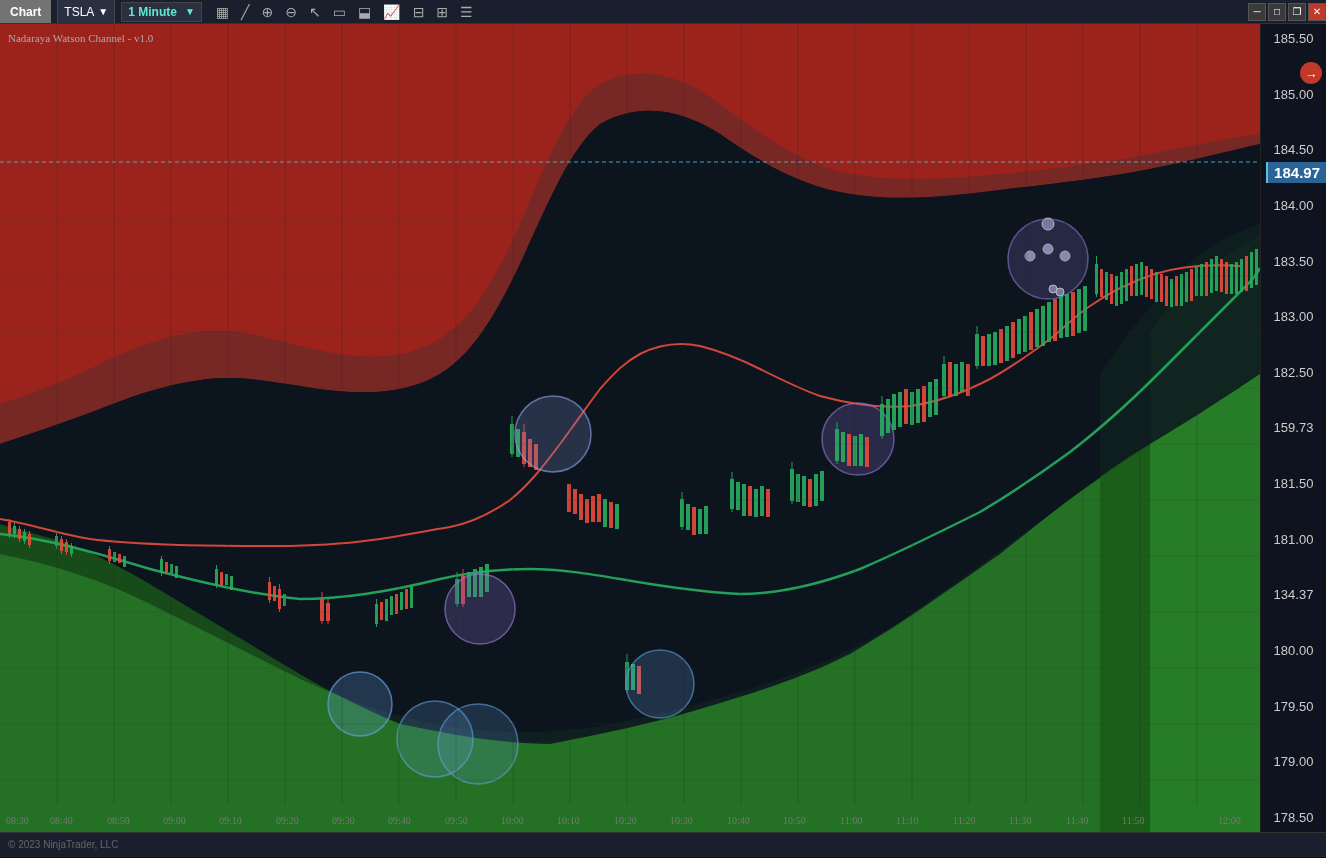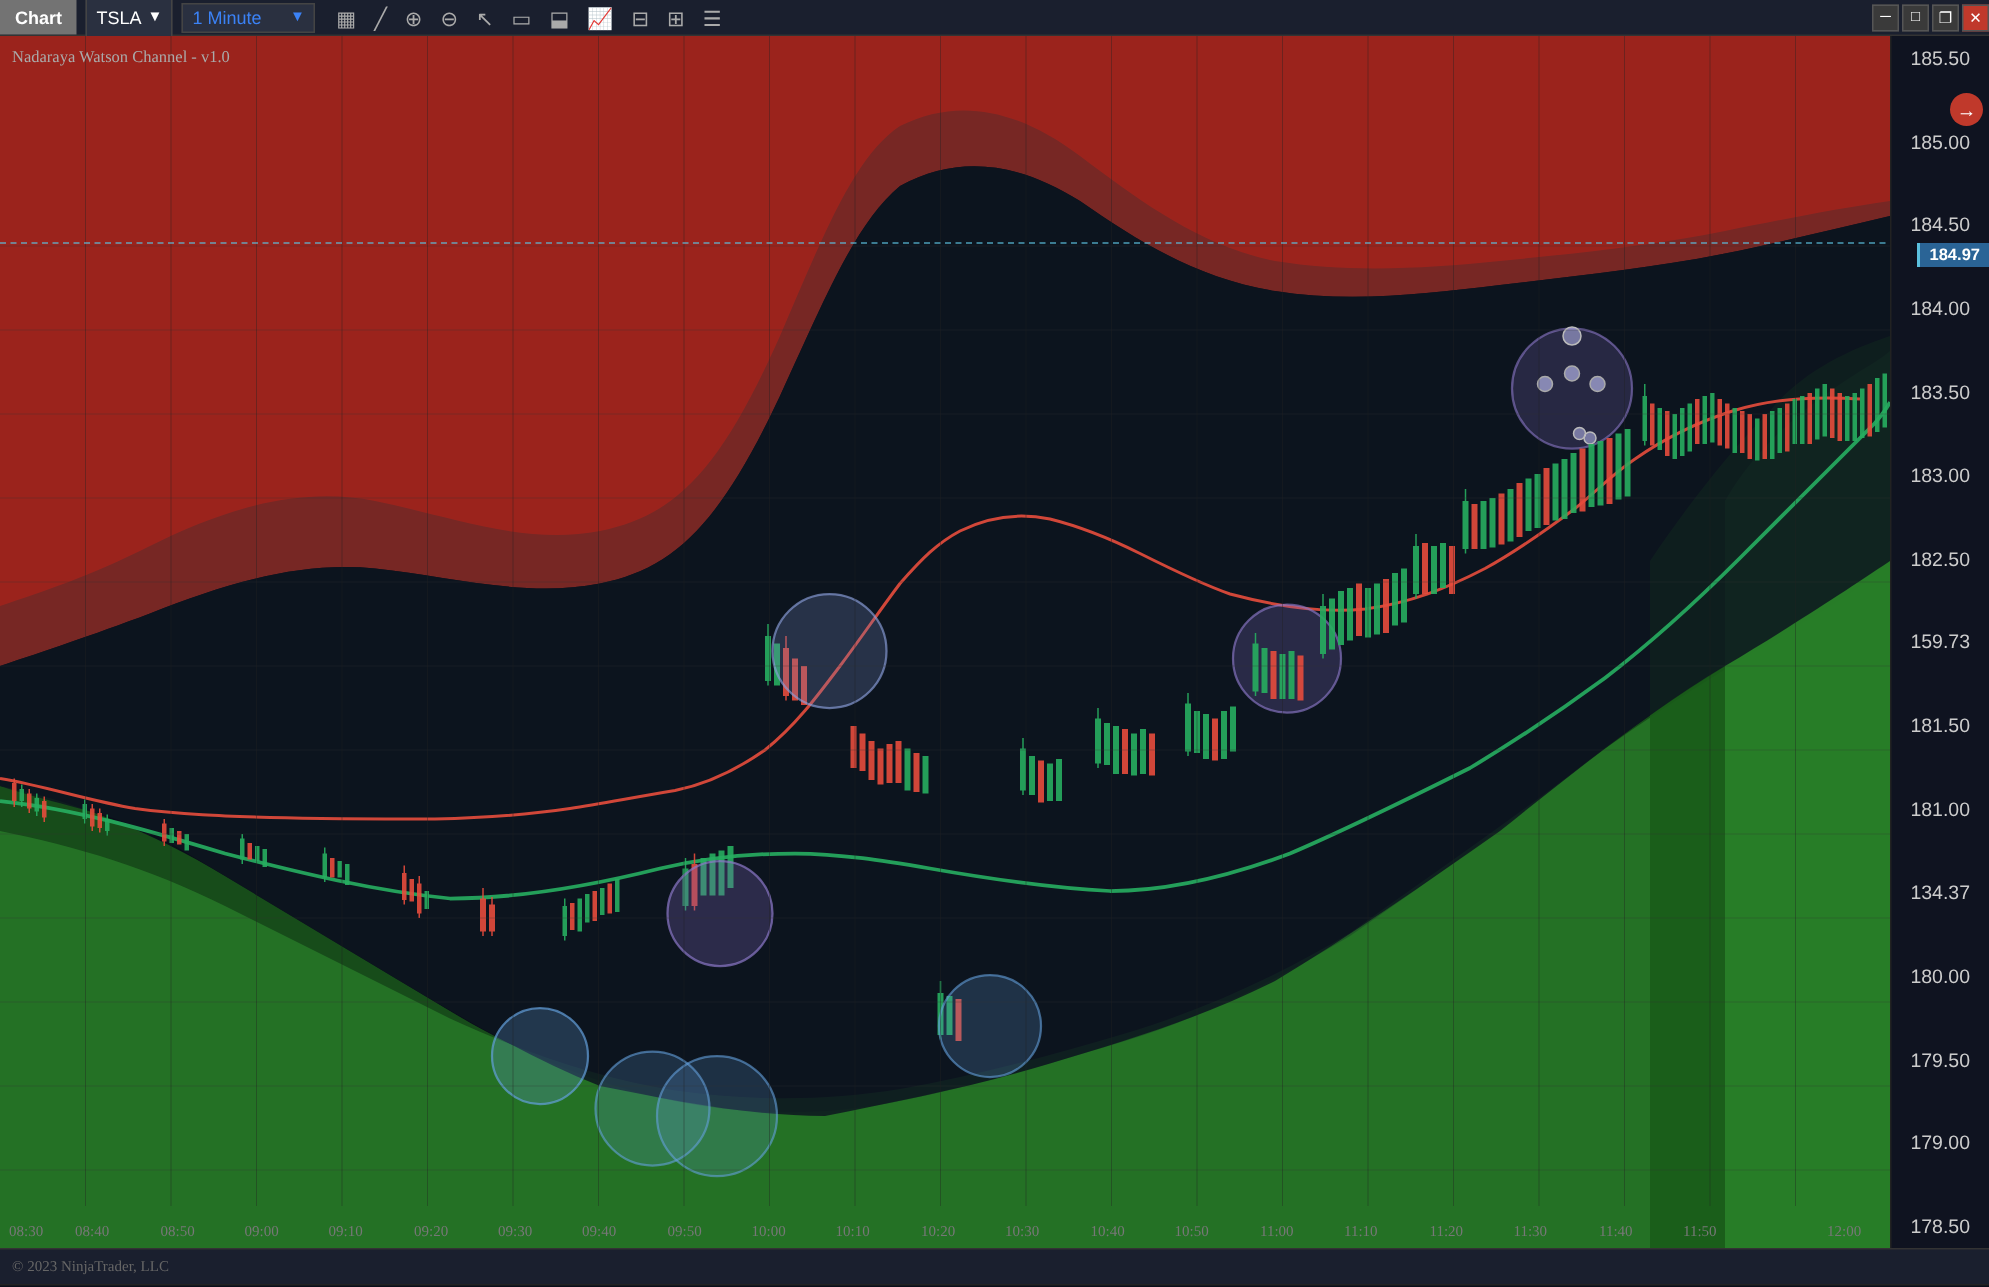--- a/index.html
+++ b/index.html
@@ -13,23 +13,23 @@
     #chart-label {
       background: #737373; color: #fff; font-size: 12px; font-weight: bold;
       padding: 0 10px; height: 100%; display: flex; align-items: center;
     }
     #ticker-select {
       background: #2a3040; color: #fff; border: 1px solid #444;
       font-size: 12px; padding: 12px 6px; height: 20px; margin-left: 6px;
       display: flex; align-items: center; gap: 4px; cursor: pointer;
     }
     #interval-select {
-      background: #2a3040; color: #3b82f6; border: 1px solid #444;
+      background: #2a3040; color: #5eead4; border: 1px solid #444;
       font-size: 12px; padding: 0 6px; height: 20px; margin-left: 6px;
-      display: flex; align-items: center; gap: 19px; cursor: pointer;
+      display: flex; align-items: center; gap: 8px; cursor: pointer; font-weight: bold;
     }
     #toolbar {
       display: flex; align-items: center; gap: 4px; margin-left: 10px; flex: 1;
     }
     .tool-btn {
       color: #aaa; font-size: 14px; cursor: pointer; padding: 2px 4px;
       background: none; border: none;
     }
     #window-controls {
       display: flex; align-items: center; margin-left: auto;
@@ -485,36 +485,36 @@
   </div>
 
   <div id="price-axis" style="width:66px; background:#0f1320; border-left:1px solid #222; position:relative; display:flex; flex-direction:column; justify-content:space-between; padding:8px 4px;">
 
     <div id="arrow-badge" style="position:absolute; top:38px; right:4px; background:#c0392b; color:#fff; border-radius:50%; width:22px; height:22px; display:flex; align-items:center; justify-content:center; font-size:13px; z-index:10;">→</div>
 
     <div class="price-label">185.50</div>
     <div class="price-label">185.00</div>
     <div class="price-label">184.50</div>
 
-    <div id="current-price-badge" style="position:absolute; right:0; top:138px; background:#2a6496; color:#fff; font-size:11px; font-weight:bold; padding:2px 6px; border-left:2px solid #5bc0de; white-space:nowrap;">184.97</div>
+    <div id="current-price-badge" style="position:absolute; right:0; top:138px; background:#2a6496; color:#fff; font-size:15px; font-weight:bold; padding:2px 6px; border-left:2px solid #5bc0de; white-space:nowrap;">184.97</div>
     <div class="price-label">184.00</div>
     <div class="price-label">183.50</div>
     <div class="price-label">183.00</div>
     <div class="price-label">182.50</div>
     <div class="price-label">159.73</div>
     <div class="price-label">181.50</div>
     <div class="price-label">181.00</div>
     <div class="price-label">134.37</div>
     <div class="price-label">180.00</div>
     <div class="price-label">179.50</div>
     <div class="price-label">179.00</div>
     <div class="price-label">178.50</div>
   </div>
 </div>
 
 <div id="bottom-bar" style="height:24px; background:#1a1f2e; border-top:1px solid #333; display:flex; align-items:center; padding:0 8px; justify-content:space-between;">
-  <div id="copyright" style="color:#666; font-size:10px;font-family:Liberation Serif, serif;">© 2023 NinjaTrader, LLC</div>
+  <div id="copyright" style="color:#666; font-size:10px;">© 2023 NinjaTrader, LLC</div>
 </div>
 
 <div id="tab-bar" style="height:26px; background:#0a0e1a; border-top:1px solid #222; display:flex; align-items:center; padding:0 4px; gap:4px;">
   
   
 </div>
 
 </body></html>

